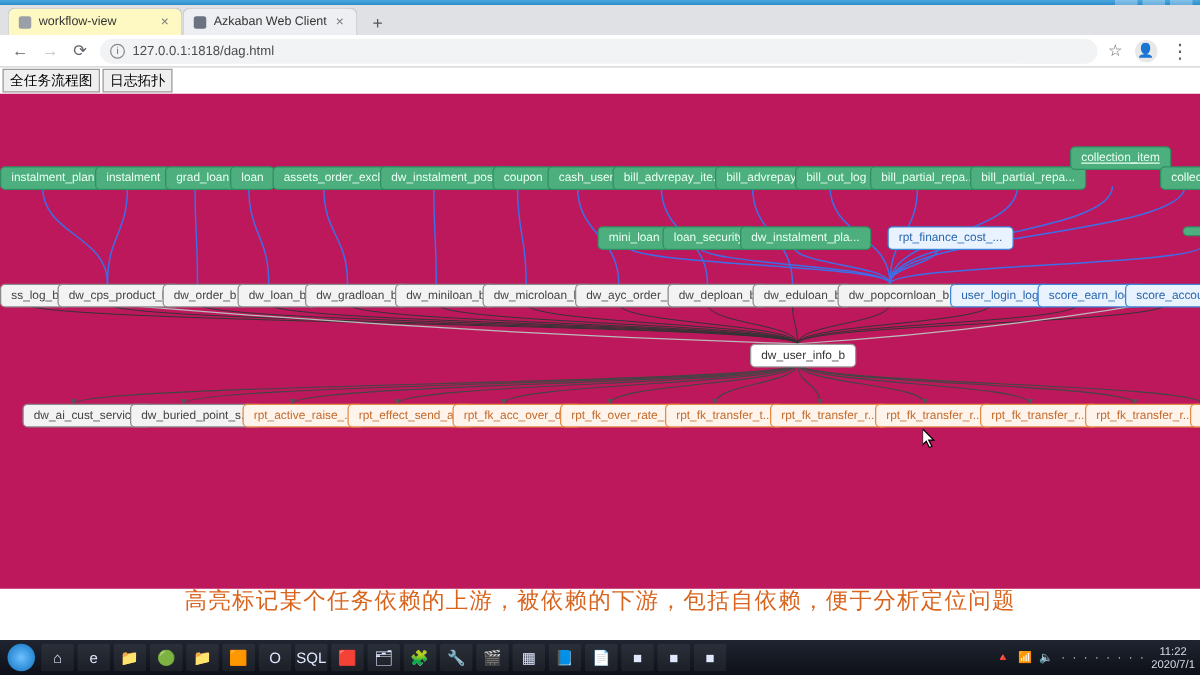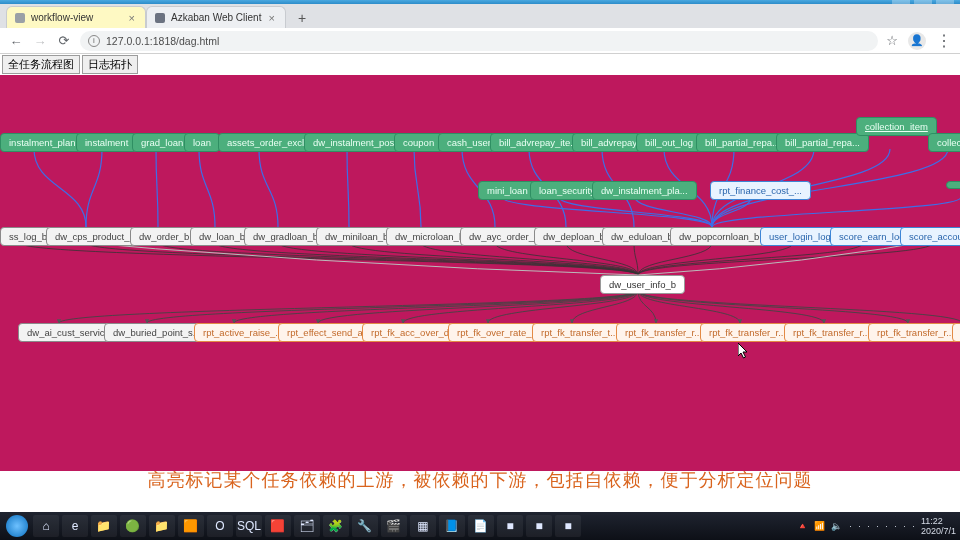--- a/index.html
+++ b/index.html
@@ -48,21 +48,21 @@
 
 
 .caption { position:absolute; left:0; right:0; top: 468px; text-align:center; font-size: 18px; color: #d9641e; letter-spacing: 1px; font-weight: 500; }
 
 
 .taskbar { position:absolute; bottom:0; left:0; right:0; height: 28px; background: linear-gradient(#1f2430, #0d1017); display:flex; align-items:center; padding: 0 4px; gap: 3px; }
 .tb { width: 26px; height: 22px; border-radius: 2px; display:flex; align-items:center; justify-content:center; font-size: 12px; color:#dfe8ff; }
 .start { background: radial-gradient(circle at 50% 50%, #6ec1ff, #0a6fbf); border-radius:50%; width:22px; height:22px; }
 .tb.app { background: rgba(255,255,255,0.06); }
 .tray { margin-left:auto; display:flex; align-items:center; gap:6px; color:#d5dbe6; font-size: 9px; }
-.tray .clock { text-align:left; line-height: 10px; }
+.tray .clock { text-align:center; line-height: 10px; }
 .cursor { position:absolute; width:12px; height:17px; pointer-events:none; }
 </style>
 </head>
 <body>
 
 <div class="titlebar">
   <div class="winctrl">
       <span></span>
       <span></span>
       <span></span>

